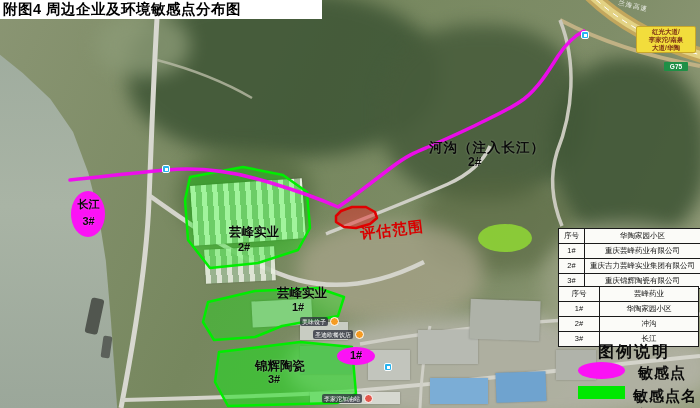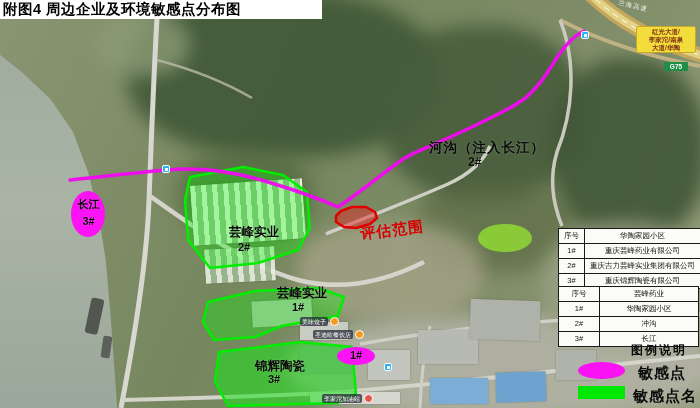--- a/index.html
+++ b/index.html
@@ -18,21 +18,21 @@
   
   .mlabel{position:absolute;color:#0a0a0a;font-weight:bold;white-space:nowrap;
           text-shadow:0 0 2px rgba(255,255,255,.3);line-height:1;}
   .assess{color:#d80000;text-shadow:none;}
   
   .map-table{position:absolute;left:558px;width:141px;border-collapse:collapse;background:#fbfbf8;}
   .map-table td{border:1px solid #1a1a1a;font-size:7.5px;line-height:1;height:10px;
                 padding:2px 5px;text-align:center;color:#111;font-weight:normal;white-space:nowrap;overflow:hidden;}
   .map-table td.c0{width:30px;}
   
-  .legend-title{position:absolute;left:631px;top:342px;font-size:12px;font-weight:bold;color:#0a0a0a;letter-spacing:2px;}
+  .legend-title{position:absolute;left:598px;top:342px;font-size:16px;font-weight:bold;color:#0a0a0a;letter-spacing:2px;}
   .legend-swatch-ellipse{position:absolute;left:578px;top:362px;width:47px;height:17px;border-radius:50%;}
   .legend-swatch-rect{position:absolute;left:578px;top:386px;width:47px;height:13px;}
   .legend-label{position:absolute;font-size:15px;font-weight:bold;color:#0a0a0a;letter-spacing:1px;}
   
   #title-strip{left:0;top:0;width:322px;height:19px;background:#ffffff;display:flex;align-items:center;}
   #title-text{font-size:14.5px;font-weight:bold;color:#000;letter-spacing:.5px;padding-left:3px;white-space:nowrap;}
   
   .poi{position:absolute;display:flex;align-items:center;gap:2px;}
   .poi-text{background:rgba(45,48,60,.78);color:#fff;font-size:6px;line-height:1;
             padding:1.5px 2px;border-radius:2px;white-space:nowrap;}

